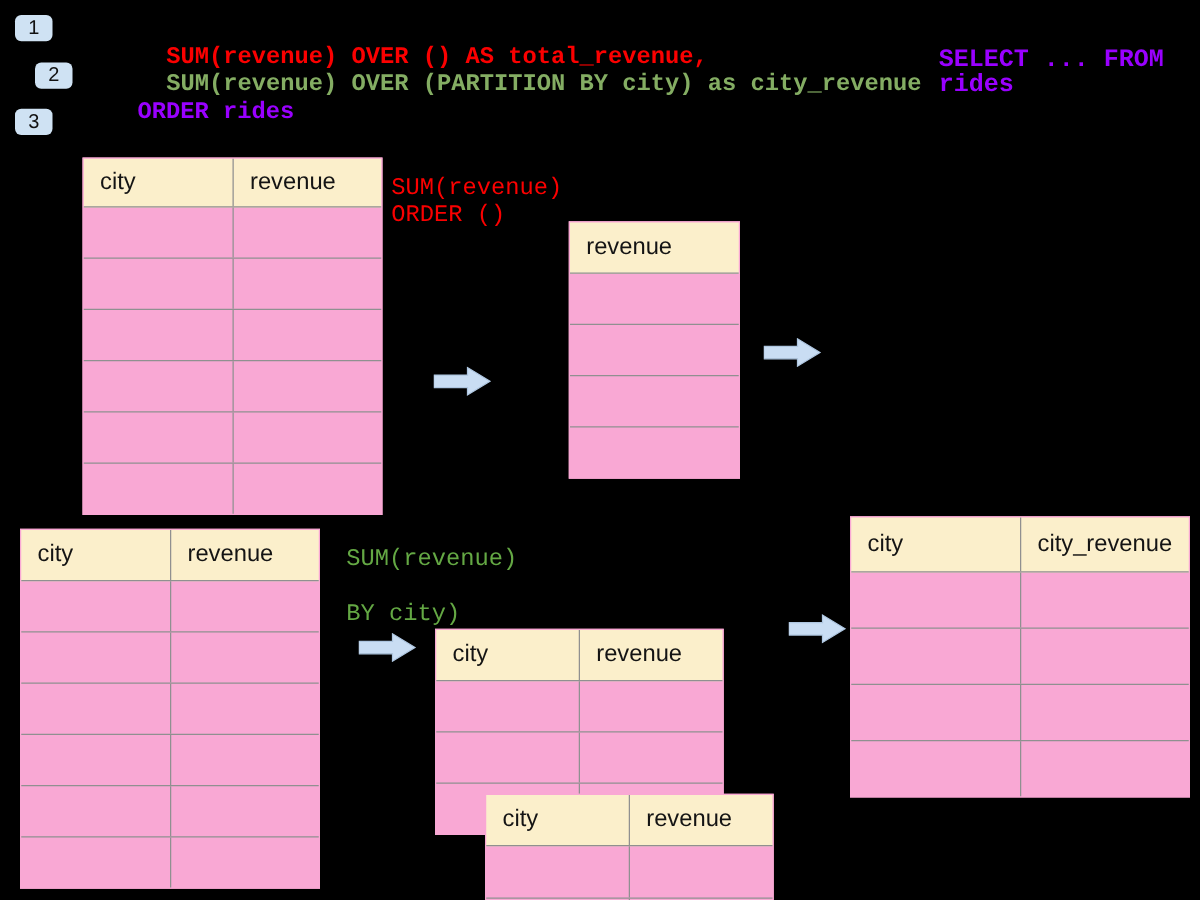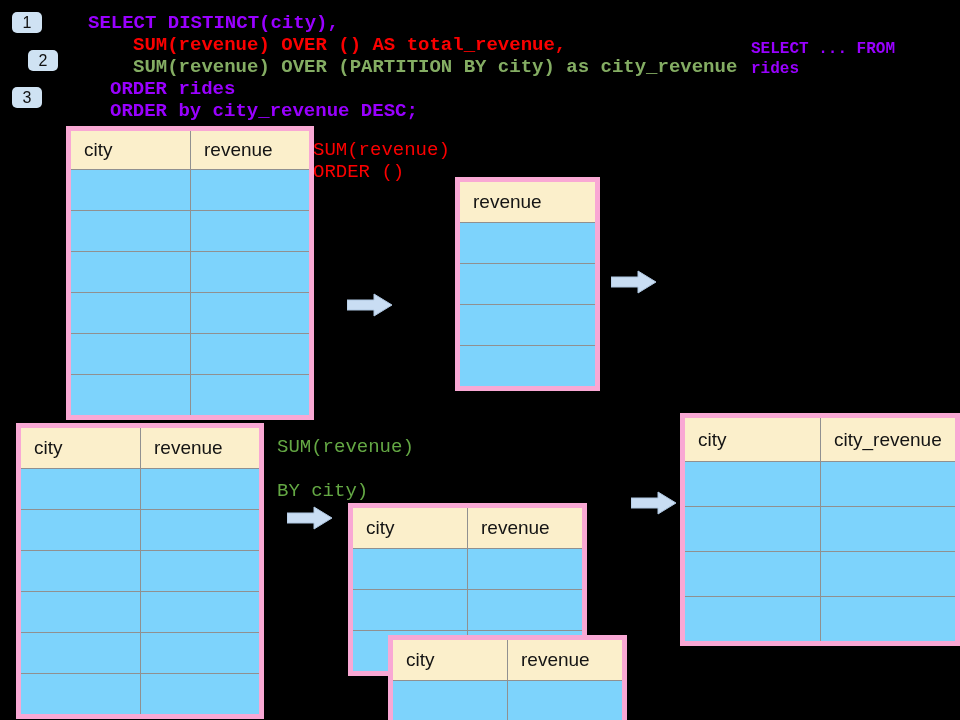--- a/index.html
+++ b/index.html
@@ -17,33 +17,33 @@
   .c-green{color:#84ad63;}
   .label-block{
     position:absolute;white-space:pre;font-family:"Liberation Mono","DejaVu Sans Mono",monospace;
     font-weight:normal;font-size:19px;line-height:22px;
   }
   .label-red{color:#fb0000;}
   .label-green{color:#64a844;}
   .sidenote{
     position:absolute;left:751px;top:39px;white-space:pre;
     font-family:"Liberation Mono","DejaVu Sans Mono",monospace;
-    font-weight:bold;font-size:16px;line-height:20px;color:#9900ff;
+    font-weight:bold;font-size:20px;line-height:20px;color:#9900ff;
   }
   
   .badge{
     position:absolute;width:30px;height:21px;background:#cfe2f3;border-radius:5px;
     display:flex;align-items:center;justify-content:center;
     font-size:16px;color:#111;font-family:"Liberation Sans",sans-serif;
   }
   #badge-1{left:12px;top:12px;}
   #badge-2{left:28px;top:50px;}
   #badge-3{left:12px;top:87px;}
   
-  .tbl{position:absolute;background:#7dd3fc;border:5px solid #f9a8d4;}
+  .tbl{position:absolute;background:#f9a8d4;border:1px solid #f9a8d4;}
   .thead{display:flex;background:#fbefcb;border-bottom:1px solid #909090;}
   .th{
     display:flex;align-items:center;padding-left:13px;box-sizing:border-box;
     font-size:19px;color:#141414;
   }
   .trow{display:flex;border-bottom:1px solid #909090;}
   .trow:last-child{border-bottom:none;}
   .cell{box-sizing:border-box;}
   .bord-r{border-right:1px solid #909090;}
   
@@ -98,25 +98,23 @@
 </style>
 </head>
 <body>
 
 <div id="canvas">
 
   <div class="badge" id="badge-1">1</div>
   <div class="badge" id="badge-2">2</div>
   <div class="badge" id="badge-3">3</div>
 
-  <div class="codeline c-purple" id="code-line-1">SELECT DISTINCT(city),</div>
   <div class="codeline c-green" id="code-line-3">SUM(revenue) OVER (PARTITION BY city) as city_revenue</div>
   <div class="codeline c-red" id="code-line-2">SUM(revenue) OVER () AS total_revenue,</div>
   <div class="codeline c-purple" id="code-line-4">ORDER rides</div>
-  <div class="codeline c-purple" id="code-line-5">ORDER by city_revenue DESC;</div>
 
   <div class="sidenote"><span>SELECT ... FROM</span><br><span>rides</span></div>
 
   <div class="label-block label-red" id="label-total"><span>SUM(revenue)</span><br><span>ORDER ()</span></div>
 
   <div class="label-block label-green" id="label-partition"><span>SUM(revenue)</span><br><br><span>BY city)</span></div>
 
   <div class="tbl" id="tbl-source-top">
     <div class="thead">
       <div class="th c1 bord-r">city</div>

